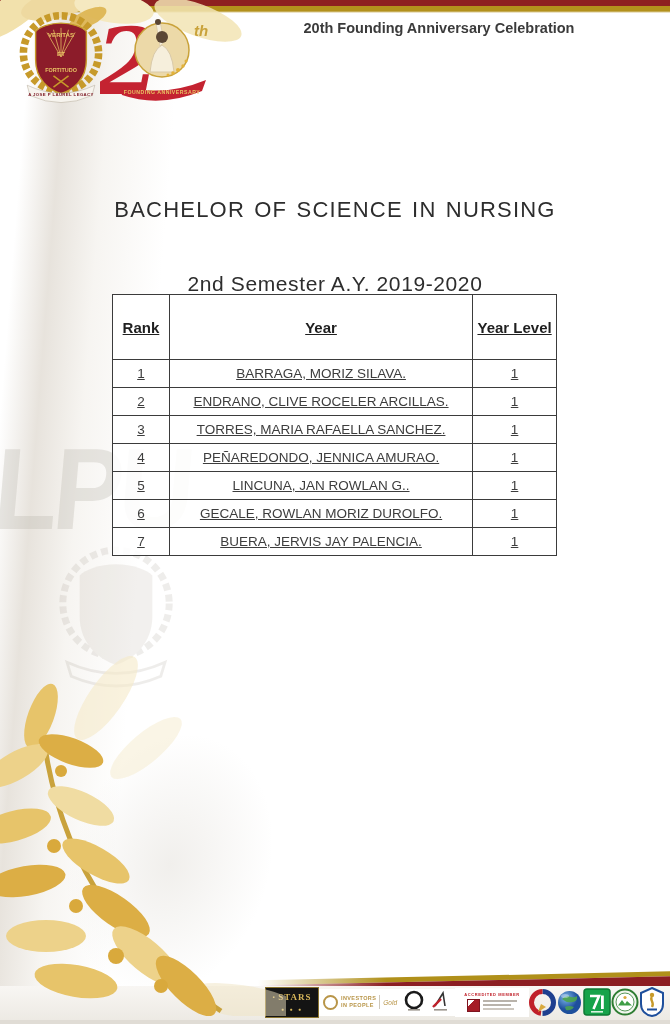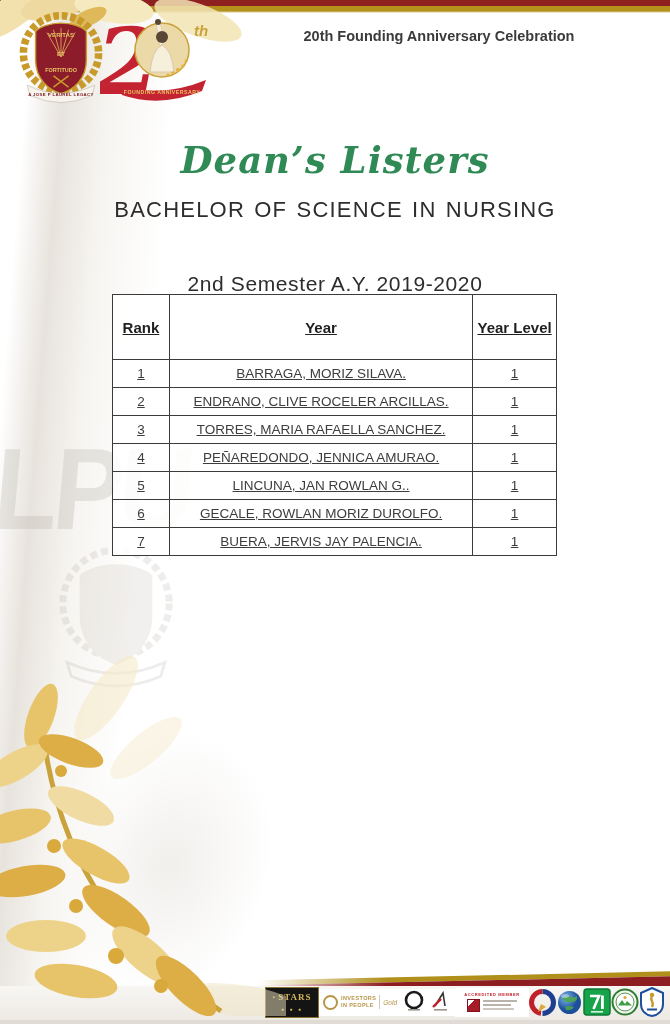--- a/index.html
+++ b/index.html
@@ -30,21 +30,21 @@
     background:linear-gradient(to right,rgba(140,30,34,0) 0%,#8c1e22 30%);}
 
   .corner-leaves{position:absolute;left:-8px;top:-6px;z-index:2;}
   .laurel{position:absolute;left:-14px;bottom:8px;z-index:3;}
 
   
   .seal{position:absolute;left:14px;top:8px;z-index:4;}
   .anniv{position:absolute;left:100px;top:10px;z-index:4;}
   .masthead{position:absolute;left:210px;top:19px;width:458px;text-align:center;z-index:4;}
   .m1{font-size:16.5px;font-weight:700;color:#3b3b3b;letter-spacing:.1px;}
-  .m2{font-size:14.5px;font-weight:700;color:#3b3b3b;margin-top:9px;}
+  .m2{font-size:14.5px;font-weight:700;color:#3b3b3b;margin-top:1px;}
   .m3{font-family:"DejaVu Serif",serif;font-style:italic;font-weight:700;font-size:19px;
       color:#3a3a3a;margin-top:2px;letter-spacing:.5px;}
 
   
   .deans{position:absolute;left:0;right:0;top:138px;text-align:center;z-index:4;
     font-family:"DejaVu Serif",serif;font-style:italic;font-weight:700;font-size:37px;
     color:#2f8a55;letter-spacing:1px;}
   .program{position:absolute;left:0;right:0;top:197px;text-align:center;z-index:4;
     font-size:22px;color:#2d2d2d;letter-spacing:1.2px;word-spacing:2px;}
   .semester{position:absolute;left:0;right:0;top:228px;text-align:center;z-index:4;
@@ -147,21 +147,20 @@
     </g>
     <text x="94" y="26" font-style="italic" font-weight="bold" font-size="15" fill="#c9a23a">th</text>
     <path d="M18 74 Q60 89 106 70 L102 81 Q60 98 22 85 Z" fill="#c42331"></path>
     <text x="62" y="84" text-anchor="middle" font-size="5.2" font-weight="bold" fill="#e8c264" letter-spacing=".5">FOUNDING ANNIVERSARY</text>
   </svg>
 
   <div class="masthead">
     <div class="m2">20th Founding Anniversary Celebration</div>
   </div>
 
-  <div class="deans">Dean’s Listers</div>
   <div class="program">BACHELOR OF SCIENCE IN NURSING</div>
   <div class="semester">2nd Semester A.Y. 2019-2020</div>
 
   <table class="dl-table">
     <colgroup>
         <col class="col-rank">
         <col class="col-name">
         <col class="col-year">
       </colgroup>
     <thead>

